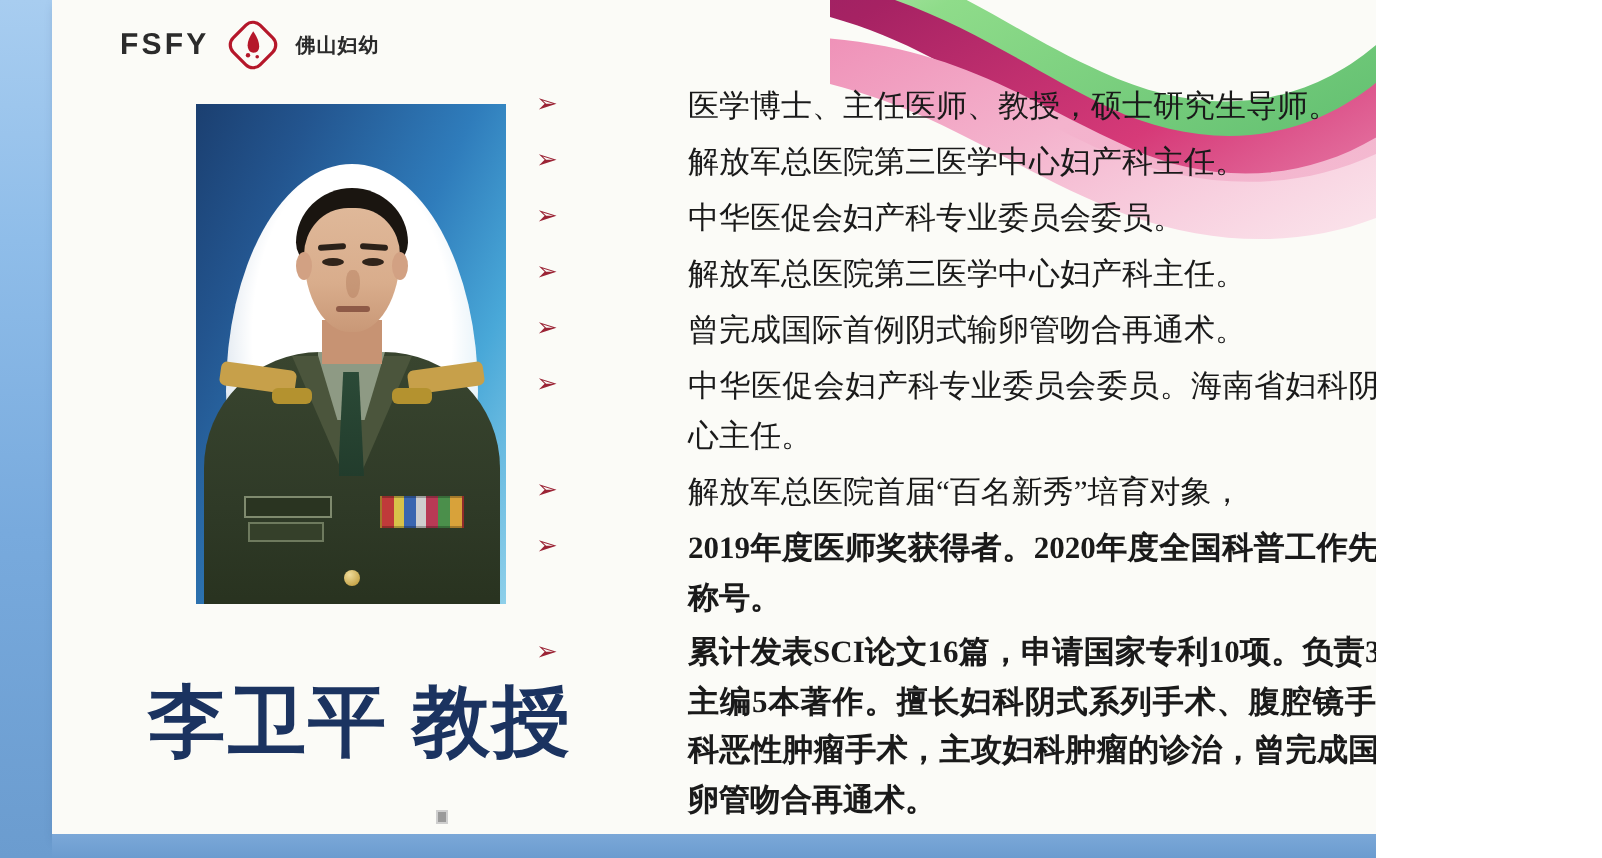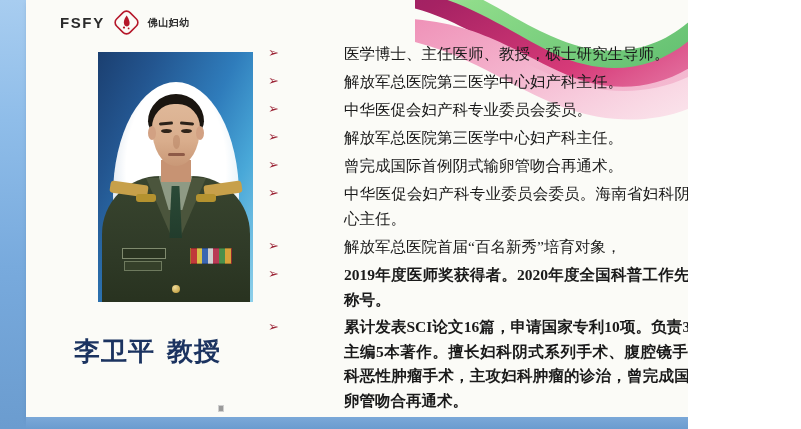--- a/index.html
+++ b/index.html
@@ -210,21 +210,21 @@
     width: 8px; height: 8px; border-radius: 50%;
     background: radial-gradient(circle at 35% 30%, #f0dc9a, #b8932f);
   }
 
   
   .name-caption {
     position: absolute;
     left: 48px;
     top: 334px;
     font-family: "Liberation Sans", "DejaVu Sans", sans-serif;
-    font-size: 26px;
+    font-size: 39px;
     font-weight: bold;
     color: #1b3360;
     letter-spacing: 1px;
     white-space: nowrap;
   }
   .name-caption .role { margin-left: 12px; }
 
   
   .bullets {
     position: absolute;

